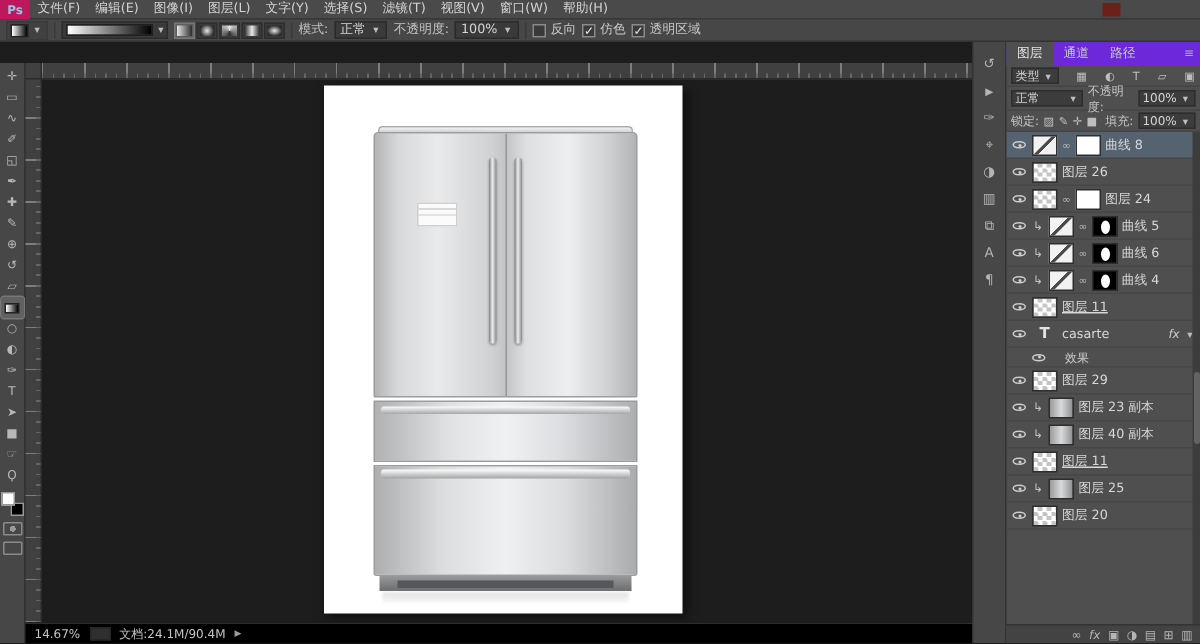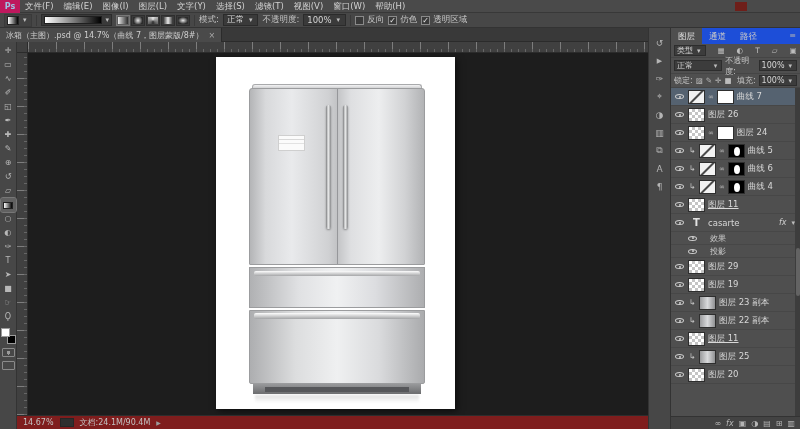--- a/index.html
+++ b/index.html
@@ -102,33 +102,33 @@
     background:linear-gradient(90deg,#adaeb0,#dcddde 26%,#eff0f1 50%,#dadbdd 74%,#aaabad); }
   .fr-low::before { content:""; position:absolute; left:4px; right:4px; top:2px; height:6px;
     border-radius:2px; background:linear-gradient(#fefefe,#a2a3a5); }
   .fr-base { position:absolute; left:4px; top:300px; width:168px; height:10px;
     background:linear-gradient(#98999b,#6b6c6e); }
   .fr-base::after { content:""; position:absolute; left:12px; right:12px; top:3px; bottom:2px; background:#56575a; }
   .fr-reflect { position:absolute; left:6px; top:311px; width:164px; height:8px; opacity:.55;
     background:linear-gradient(#c4c4c4,rgba(255,255,255,0)); filter:blur(1px); }
   
   .statusbar { position:absolute; left:17px; top:415px; width:631px; height:14px;
-    background:#7f1d1d; border-top:1px solid #2d2d2d; display:flex; align-items:center;
+    background:#000000; border-top:1px solid #2d2d2d; display:flex; align-items:center;
     gap:6px; padding:0 6px; font-size:8px; color:#c3c3c3; }
   .status-well { background:#2f2f2f; border:1px solid #262626; width:14px; height:9px; }
   
   .dock { position:absolute; left:648px; top:28px; width:22px; height:401px;
     background:#474747; border-left:1px solid #333; display:flex; flex-direction:column;
     align-items:center; padding-top:6px; gap:1px; }
   .dock-icon { width:18px; height:17px; display:flex; align-items:center; justify-content:center;
     color:#b5b5b5; font-size:9px; border-radius:2px; }
   
   .panel { position:absolute; left:670px; top:28px; width:130px; height:401px;
     background:#4f4f4f; border-left:1px solid #333; }
-  .panel-tabs { height:16px; background:#1d4ed8; display:flex; align-items:stretch;justify-content:flex-end; }
+  .panel-tabs { height:16px; background:#6d28d9; display:flex; align-items:stretch;justify-content:flex-end; }
   .ptab { padding:0 7px; line-height:16px; font-size:8.5px; color:#c9c9c9; }
   .ptab.active { background:#4f4f4f; color:#e3e3e3; }
   .ptab-menu { margin-left:auto; padding:0 4px; line-height:16px; color:#b5b5b5; font-size:8px; }
   .prow { display:flex; align-items:center; gap:3px; padding:0 3px; border-bottom:1px solid #454545; font-size:8px; }
   .filter-row { height:14px;gap:12px; }
   .ficon { color:#bdbdbd; font-size:7.5px; }
   .blend-row { height:16px; }
   .lock-row { height:14px; }
   .sm-well { display:inline-flex; align-items:center; gap:2px; height:11px; background:#3c3c3c;
     border:1px solid #2d2d2d; padding:0 2px; color:#d5d5d5; white-space:nowrap; }
@@ -230,26 +230,20 @@
     <span class="cbgroup">
       <span class="cb">✓</span>
       <span>仿色</span>
     </span>
     <span class="cbgroup">
       <span class="cb">✓</span>
       <span>透明区域</span>
     </span>
   </div>
 
-  <div class="tabbar">
-    <div class="doctab">
-      <span>冰箱（主图）.psd @ 14.7%（曲线 7，图层蒙版/8#）</span>
-      <span class="tab-close">×</span>
-    </div>
-  </div>
 
   <div class="toolbar">
     <div class="tool">
         <span>✛</span>
       </div>
     <div class="tool">
         <span>▭</span>
       </div>
     <div class="tool">
         <span>∿</span>
@@ -396,21 +390,21 @@
     </div>
 
     <div class="layers-list">
       <div class="lrow sel">
         <span class="eyebox">
             <span class="eye"></span>
           </span>
         <span class="thumb t-curves"></span>
         <span class="linkico">∞</span>
         <span class="thumb t-white"></span>
-        <span class="lname">曲线 7</span>
+        <span class="lname">曲线 8</span>
       </div>
       <div class="lrow">
         <span class="eyebox">
             <span class="eye"></span>
           </span>
         <span class="thumb t-checker"></span>
         <span class="lname">图层 26</span>
       </div>
       <div class="lrow">
         <span class="eyebox">
@@ -466,55 +460,42 @@
         <span class="lname">casarte</span>
         <span class="fxb">fx</span>
         <span class="dd">▾</span>
       </div>
       <div class="lrow subrow">
         <span class="eyebox">
             <span class="eye"></span>
           </span>
         <span class="lname">效果</span>
       </div>
-      <div class="lrow subrow">
-        <span class="eyebox">
-            <span class="eye"></span>
-          </span>
-        <span class="lname">投影</span>
-      </div>
       <div class="lrow">
         <span class="eyebox">
             <span class="eye"></span>
           </span>
         <span class="thumb t-checker"></span>
         <span class="lname">图层 29</span>
-      </div>
-      <div class="lrow">
-        <span class="eyebox">
-            <span class="eye"></span>
-          </span>
-        <span class="thumb t-checker"></span>
-        <span class="lname">图层 19</span>
       </div>
       <div class="lrow">
         <span class="eyebox">
             <span class="eye"></span>
           </span>
         <span class="clip">↳</span>
         <span class="thumb t-image"></span>
         <span class="lname">图层 23 副本</span>
       </div>
       <div class="lrow">
         <span class="eyebox">
             <span class="eye"></span>
           </span>
         <span class="clip">↳</span>
         <span class="thumb t-image"></span>
-        <span class="lname">图层 22 副本</span>
+        <span class="lname">图层 40 副本</span>
       </div>
       <div class="lrow">
         <span class="eyebox">
             <span class="eye"></span>
           </span>
         <span class="thumb t-checker"></span>
         <span class="lname uline">图层 11</span>
       </div>
       <div class="lrow">
         <span class="eyebox">

